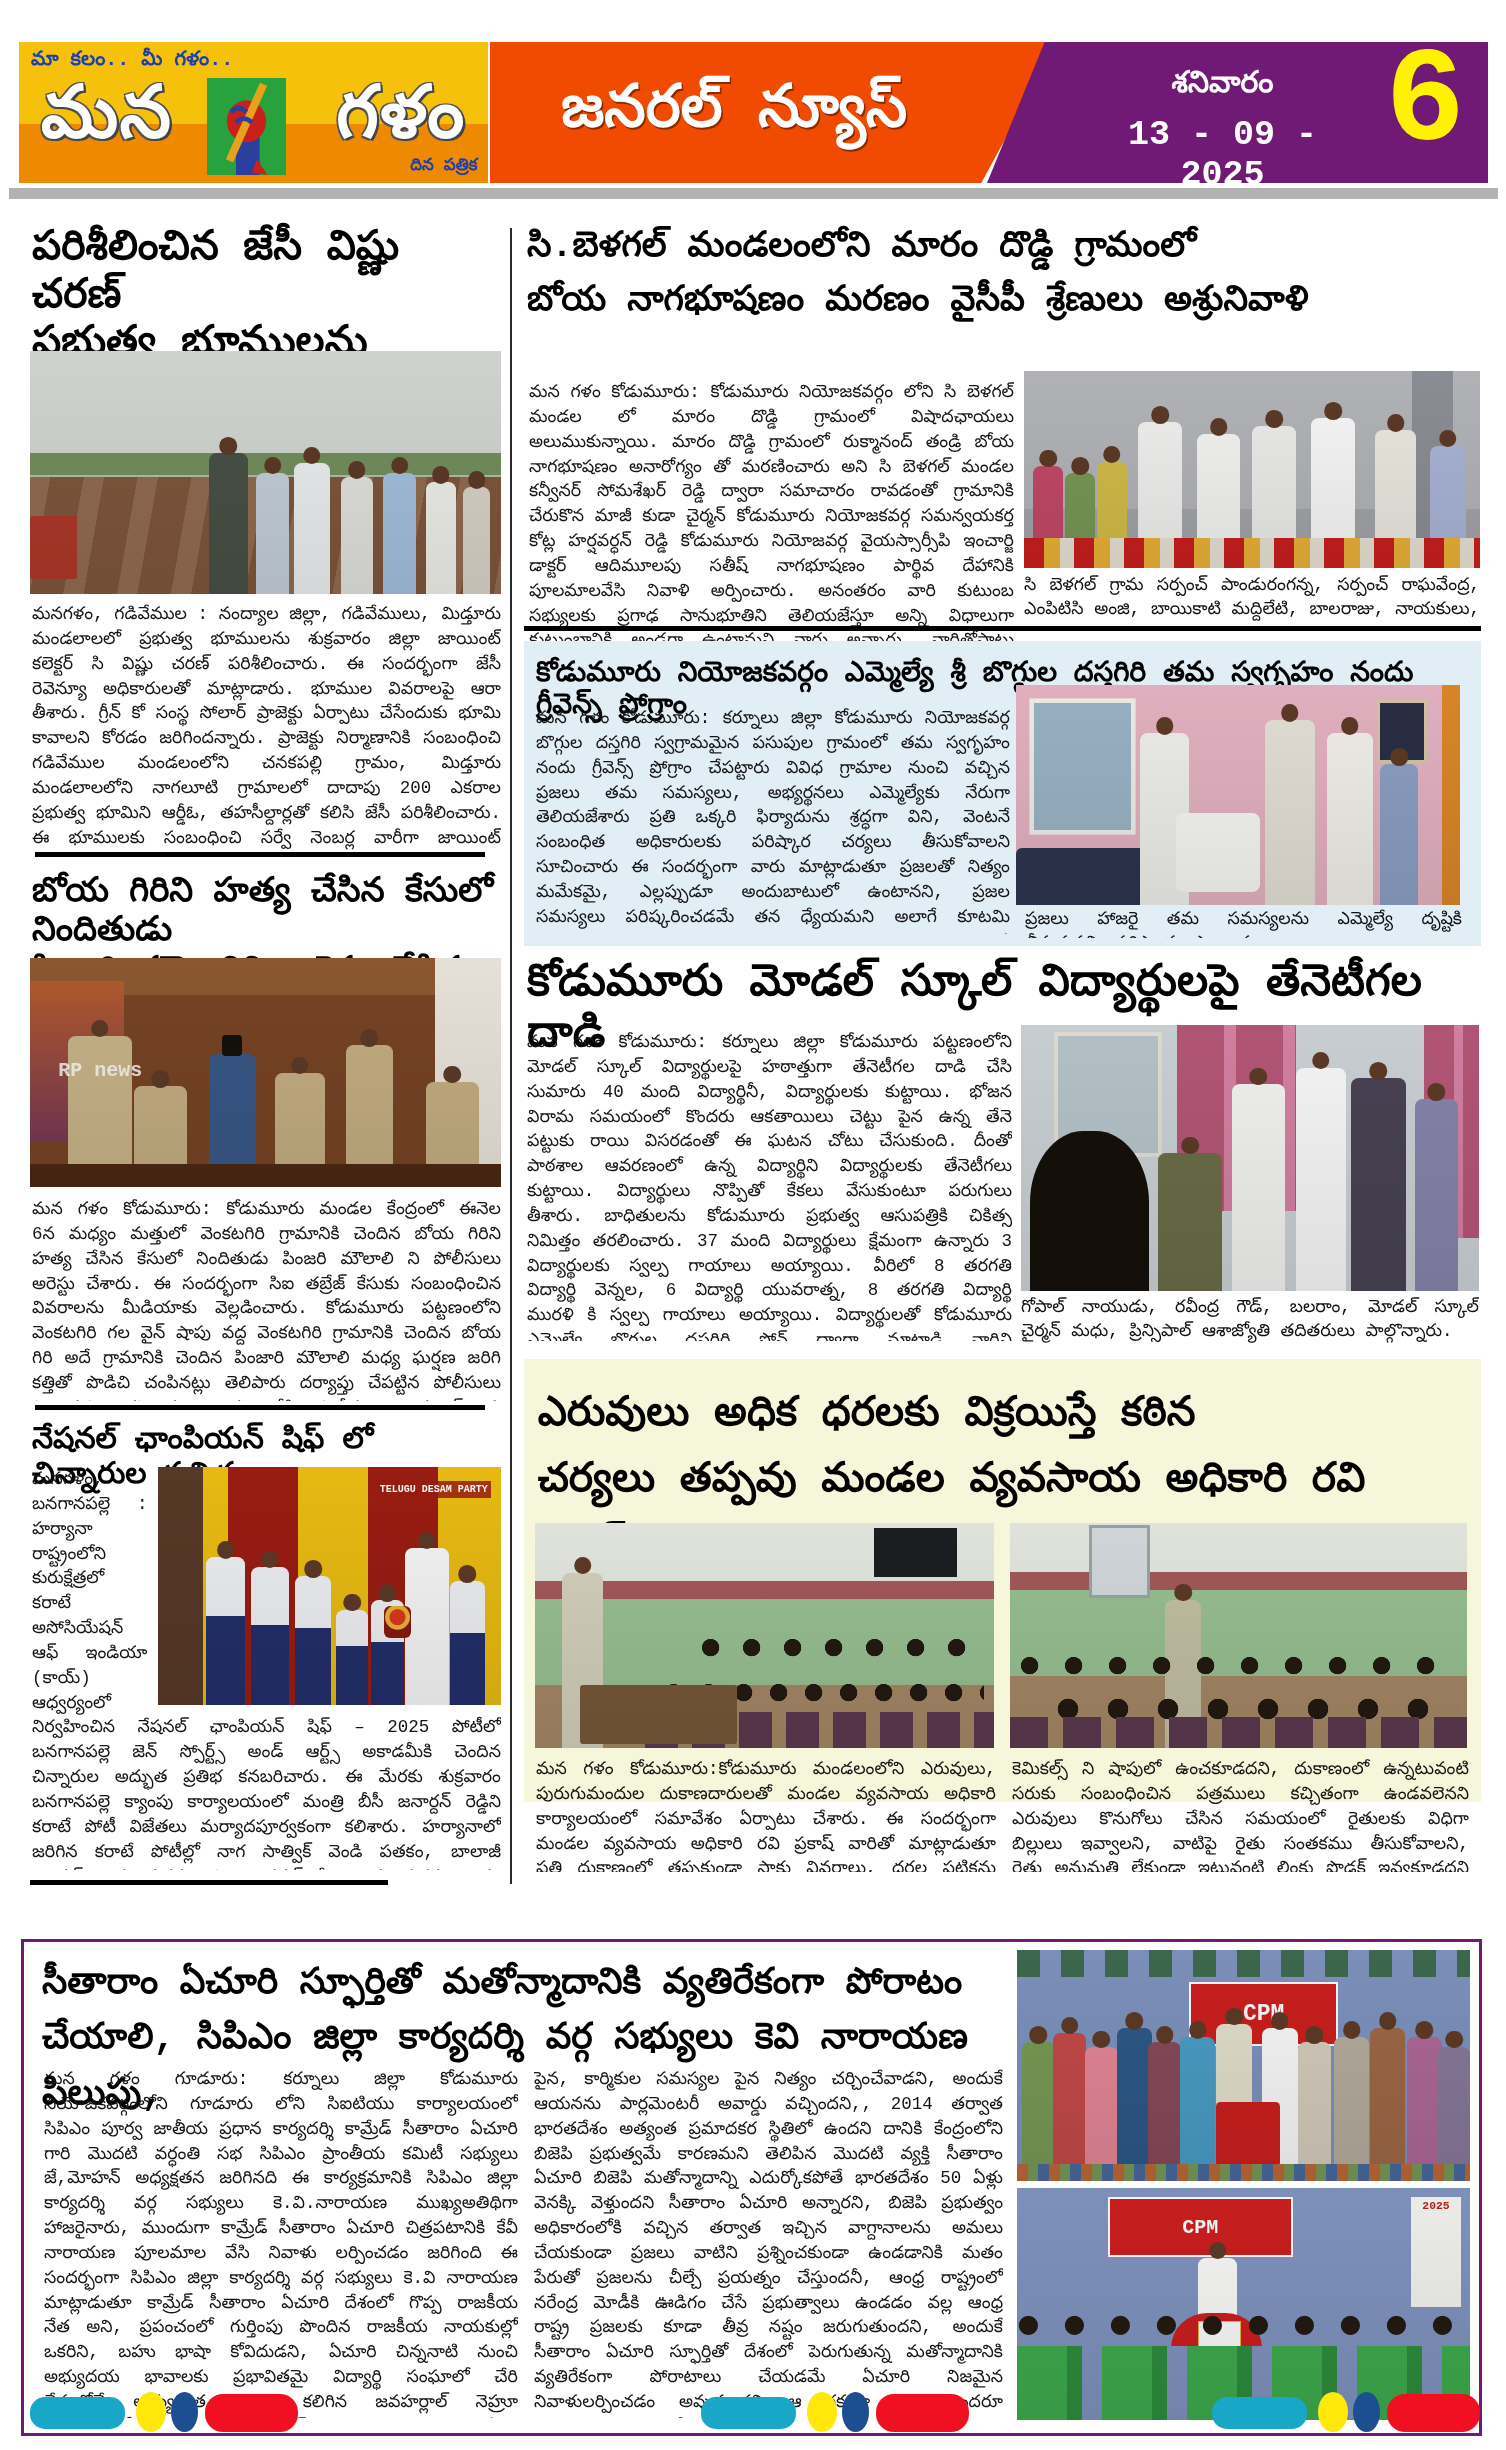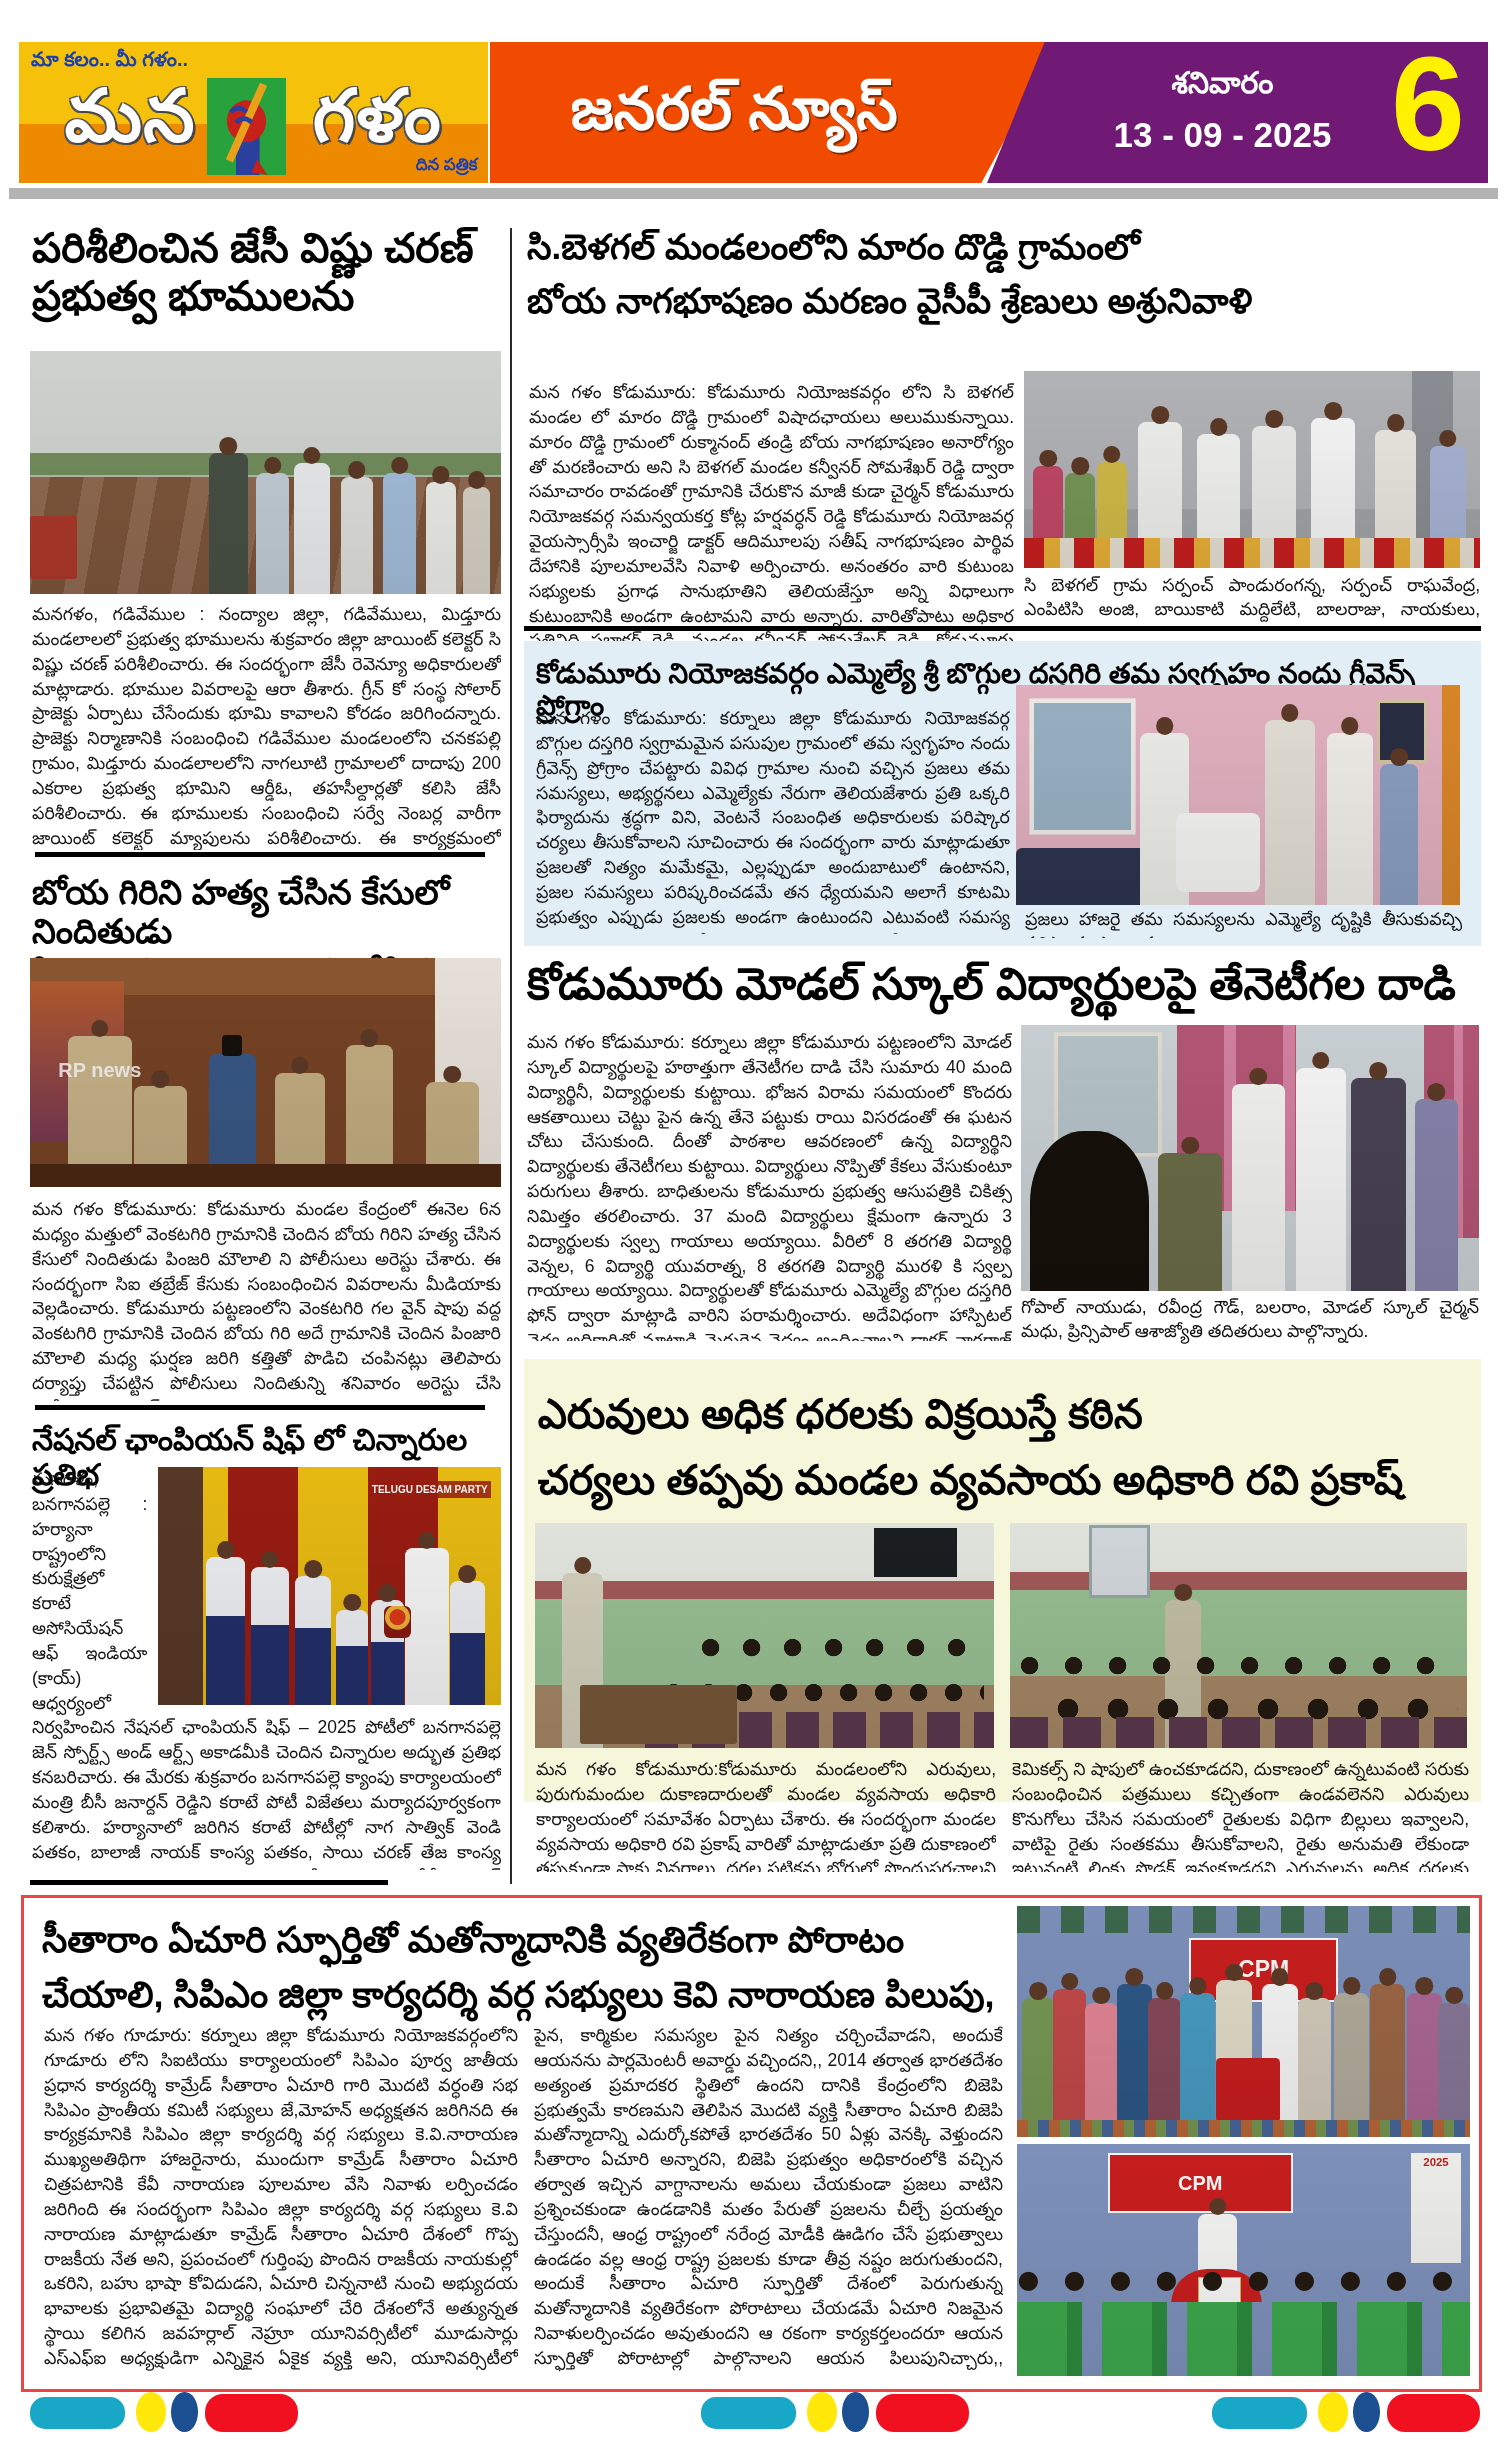--- a/index.html
+++ b/index.html
@@ -1,17 +1,17 @@
 <!DOCTYPE html>
 <html style="font-size:12px"><head>
 <meta charset="utf-8">
 <style>
   html,body{margin:0;padding:0;background:#d9d9d9;}
   .page{position:relative;width:1507px;height:2450px;margin:0 auto;background:#ffffff;
-        font-family:Liberation Sans, sans-serif;color:#111;overflow:hidden;}
+        font-family:Liberation Mono, monospace;color:#111;overflow:hidden;}
   .abs{position:absolute;}
   .hl{font-weight:800;color:#000;line-height:1.16;}
   .body-text{font-size:17.5px;line-height:1.42;text-align:justify;color:#141414;overflow:hidden;}
   .caption{font-size:17.5px;line-height:1.35;color:#101010;text-align:justify;overflow:hidden;}
   .rule-h{position:absolute;background:#000;}
   .rule-v{position:absolute;background:#2a2a2a;width:1.5px;}
   
   .mh-left{left:19px;top:42px;width:469px;height:141px;
            background:linear-gradient(180deg,#f6c10a 0 58%,#ee8a00 58% 100%);}
   .mh-tagline{left:12px;top:6px;font-size:20px;font-weight:800;color:#1a3fae;}
@@ -35,21 +35,21 @@
   .person{position:absolute;bottom:0;border-radius:7.6px 7.6px 0 0;}
   .person::before{content:"";position:absolute;top:-16px;left:50%;transform:translateX(-50%);
                   width:17.5px;height:17.5px;border-radius:50%;background:#5f3b28;}
   .person.hood::before{background:#14100b;border-radius:3.8px;width:20px;height:21px;top:-19px;}
   .heads{position:absolute;background-image:radial-gradient(circle at 10.6px 10.6px,#241a12 8.4px,transparent 9px);
          background-size:35px 24px;background-repeat:repeat-x;}
   .tint{position:absolute;inset:0;background:linear-gradient(180deg,rgba(0,0,0,.04),rgba(0,0,0,.12));}
   
   .box-blue{background:#e2eef6;}
   .box-yellow{background:#f6f6da;}
-  .bottom-box{border:3px solid #ef4444;background:#fff;}
+  .bottom-box{border:3px solid #701a75;background:#fff;margin-top:44px;}
   
   .pillset{position:absolute;top:2392px;width:267px;height:41px;}
   .pill-teal{position:absolute;left:0;top:4.6px;width:95px;height:32px;border-radius:15px;background:#18a7c6;}
   .pill-yellow{position:absolute;left:106px;top:0;width:30px;height:40px;border-radius:50%;background:#ffe80a;}
   .pill-navy{position:absolute;left:141px;top:0;width:26.6px;height:40px;border-radius:50%;background:#1c4e92;}
   .pill-red{position:absolute;left:175px;top:1.5px;width:93px;height:38px;border-radius:18px;background:#f01020;}
 </style>
 </head>
 <body>
 

